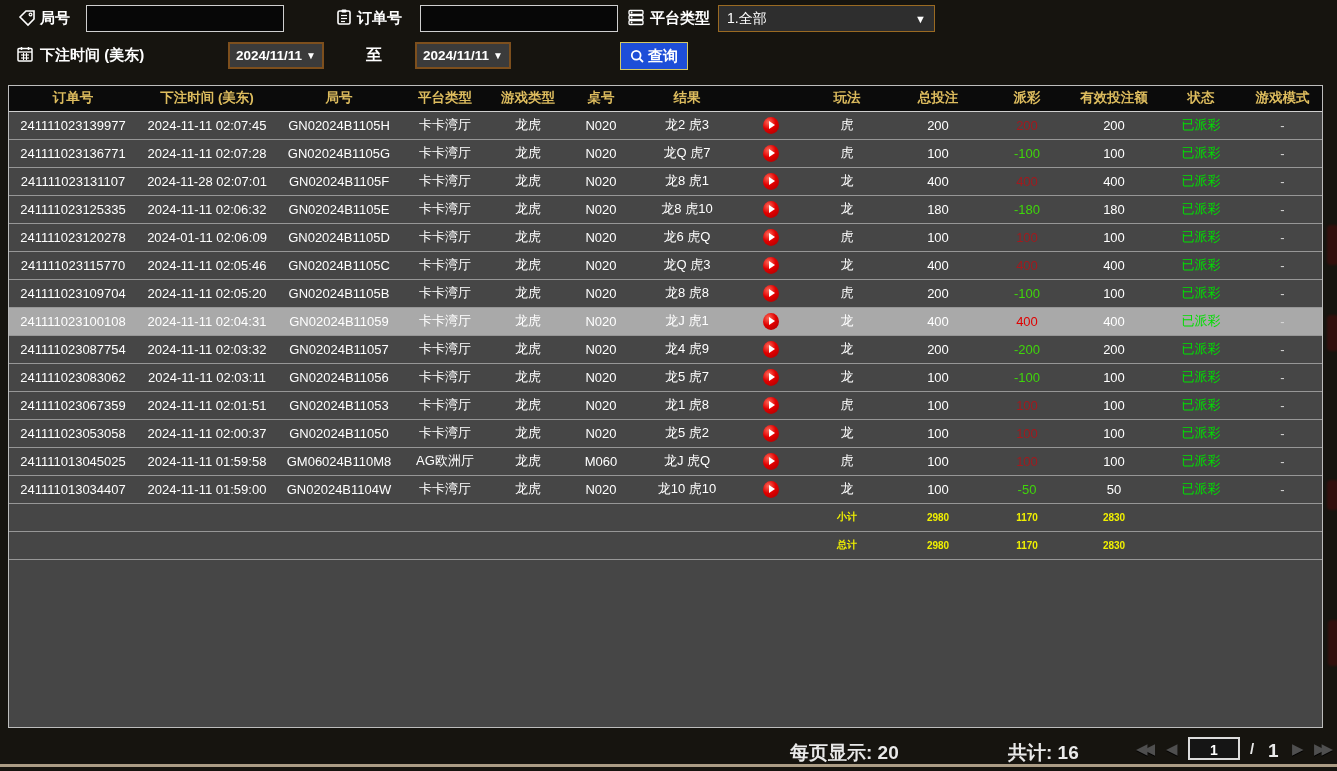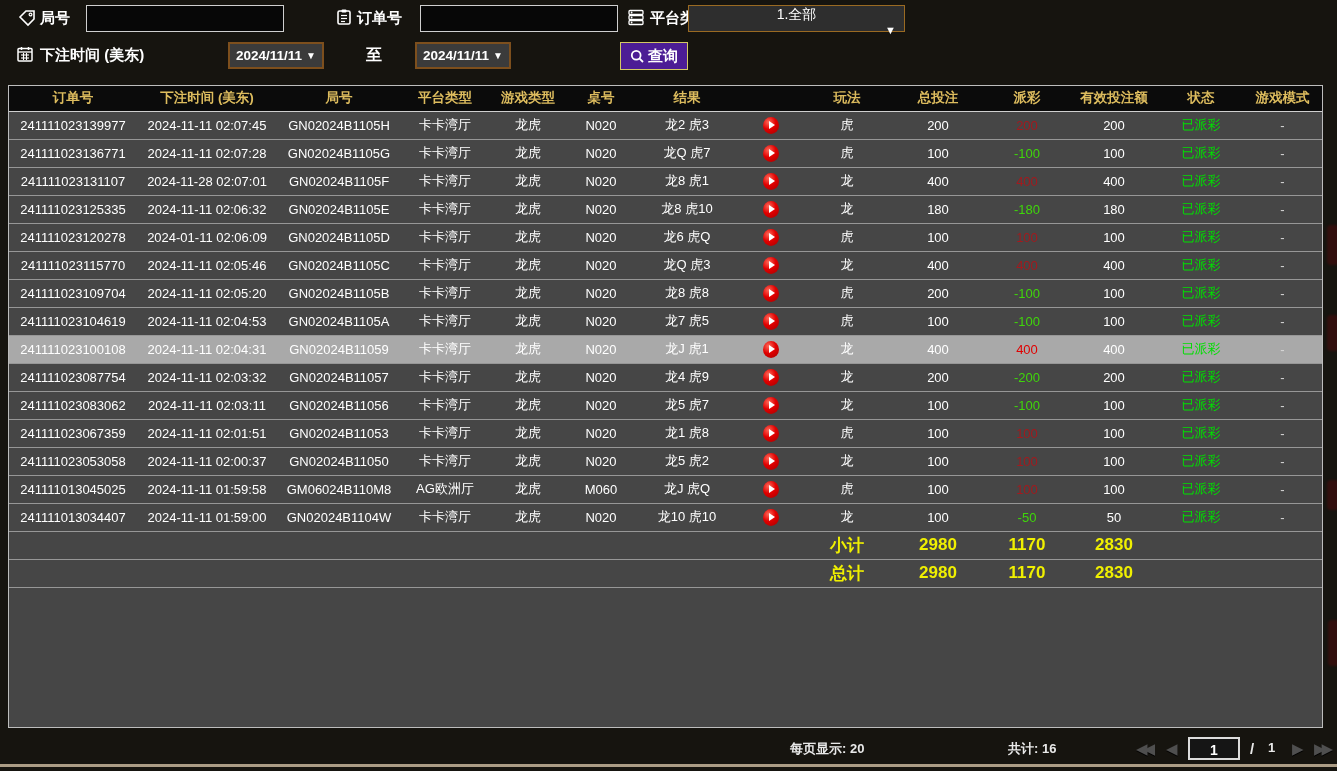--- a/index.html
+++ b/index.html
@@ -24,21 +24,21 @@
   }
   .select-box .caret{margin-left:auto;font-size:11px;color:#fff;}
   .date-btn{
     position:absolute;height:27px;width:96px;background:#3b3b3b;
     border:2px solid #7d4f1d;color:#fff;font-size:13.5px;font-weight:bold;
     display:flex;align-items:center;justify-content:center;gap:4px;
     box-sizing:border-box;cursor:pointer;
   }
   .date-btn .caret{font-size:10px;}
   .query-btn{
-    position:absolute;height:28px;width:68px;background:#4c1d95;
+    position:absolute;height:28px;width:68px;background:#1d4ed8;
     border:1px solid #d3c865;color:#fff;font-size:15px;font-weight:bold;
     display:flex;align-items:center;justify-content:center;gap:3px;
     box-sizing:border-box;cursor:pointer;
   }
   
   .table-wrap{
     position:absolute;left:8px;top:85px;width:1315px;height:643px;
     background:#464646;border:1px solid #bdbdbd;box-sizing:border-box;
   }
   table{width:100%;border-collapse:collapse;table-layout:fixed;}
@@ -51,32 +51,32 @@
   tbody tr.selected{background:#a9a9a9;}
   td{
     color:#ffffff;font-size:13px;text-align:center;white-space:nowrap;
     overflow:hidden;padding:0 2px;
   }
   td.c-payout.win{color:#a21a1e;}
   td.c-payout.loss{color:#3fd60a;}
   tr.selected td.c-payout.win{color:#e00000;}
   td.c-status{color:#00df00;}
   td.c-game_mode{color:#d8d8d8;}
-  tr.sum-row td{color:#f0f000;font-weight:bold;font-size:17px;}
+  tr.sum-row td{color:#f0f000;font-weight:bold;font-size:10px;}
   .play-btn{
     width:16px;height:17px;display:inline-block;position:relative;cursor:pointer;
     background:radial-gradient(circle at 35% 30%, #ff6a5a 0%, #e00000 45%, #a30000 100%);
     border-radius:50%;vertical-align:middle;
   }
   .play-btn::after{
     content:'';position:absolute;left:6px;top:4.5px;
     border-left:6px solid #fff;border-top:4px solid transparent;border-bottom:4px solid transparent;
   }
   
-  .pg-text{position:absolute;color:#e9e9e9;font-size:13px;font-weight:bold;white-space:nowrap;}
+  .pg-text{position:absolute;color:#e9e9e9;font-size:19px;font-weight:bold;white-space:nowrap;}
   .pg-arrow{
     position:absolute;color:#4f4f4f;font-size:15px;font-weight:bold;cursor:pointer;
     letter-spacing:-4px;text-shadow:0 1px 0 #000;
   }
   .pg-box{
     position:absolute;width:52px;height:23px;border:2px solid #dcdcdc;background:#151515;
     color:#fff;font-size:14px;font-weight:bold;text-align:center;line-height:23px;
     box-sizing:border-box;
   }
   .bottom-line{position:absolute;left:0;top:764px;width:1337px;height:3px;background:#ab9c85;}
@@ -111,21 +111,21 @@
   <svg class="ficon" viewBox="0 0 18 18">
       <rect x="2" y="2.5" width="14" height="4" rx="1" fill="none" stroke="#fff" stroke-width="1.3"></rect>
       <rect x="2" y="7.5" width="14" height="4" rx="1" fill="none" stroke="#fff" stroke-width="1.3"></rect>
       <rect x="2" y="12.5" width="14" height="4" rx="1" fill="none" stroke="#fff" stroke-width="1.3"></rect>
       <circle cx="4.6" cy="4.5" r=".9" fill="#fff"></circle>
       <circle cx="4.6" cy="9.5" r=".9" fill="#fff"></circle>
       <circle cx="4.6" cy="14.5" r=".9" fill="#fff"></circle>
     </svg>
 </div>
 <span class="abs flabel" style="left:650px;top:9px;">平台类型</span>
-<div class="select-box" style="left:688px;top:5px;width:217px;flex-direction:column;">
+<div class="select-box" style="left:718px;top:5px;width:217px;">
   <span>1.全部</span>
   <span class="caret">▼</span>
 </div>
 
 <div class="abs" style="left:16px;top:45px;">
   <svg class="ficon" viewBox="0 0 18 18">
       <rect x="2" y="3.5" width="14" height="12.5" rx="1" fill="none" stroke="#fff" stroke-width="1.5"></rect>
       <line x1="2" y1="7" x2="16" y2="7" stroke="#fff" stroke-width="1.3"></line>
       <line x1="5.5" y1="2" x2="5.5" y2="5" stroke="#fff" stroke-width="1.5"></line>
       <line x1="12.5" y1="2" x2="12.5" y2="5" stroke="#fff" stroke-width="1.5"></line>
@@ -297,36 +297,20 @@
           <td class="c-table_no">N020</td>
           <td class="c-result">龙8 虎8</td>
           <td class="c-play"><span class="play-btn"></span></td>
           <td class="c-wager">虎</td>
           <td class="c-total_bet">200</td>
           <td class="c-payout loss">-100</td>
           <td class="c-valid_bet">100</td>
           <td class="c-status">已派彩</td>
           <td class="c-game_mode">-</td>
         </tr>
-        <tr>
-          <td class="c-order_no">241111023104619</td>
-          <td class="c-bet_time">2024-11-11 02:04:53</td>
-          <td class="c-round_no">GN02024B1105A</td>
-          <td class="c-platform">卡卡湾厅</td>
-          <td class="c-game_type">龙虎</td>
-          <td class="c-table_no">N020</td>
-          <td class="c-result">龙7 虎5</td>
-          <td class="c-play"><span class="play-btn"></span></td>
-          <td class="c-wager">虎</td>
-          <td class="c-total_bet">100</td>
-          <td class="c-payout loss">-100</td>
-          <td class="c-valid_bet">100</td>
-          <td class="c-status">已派彩</td>
-          <td class="c-game_mode">-</td>
-        </tr>
         <tr class="selected">
           <td class="c-order_no">241111023100108</td>
           <td class="c-bet_time">2024-11-11 02:04:31</td>
           <td class="c-round_no">GN02024B11059</td>
           <td class="c-platform">卡卡湾厅</td>
           <td class="c-game_type">龙虎</td>
           <td class="c-table_no">N020</td>
           <td class="c-result">龙J 虎1</td>
           <td class="c-play"><span class="play-btn"></span></td>
           <td class="c-wager">龙</td>

